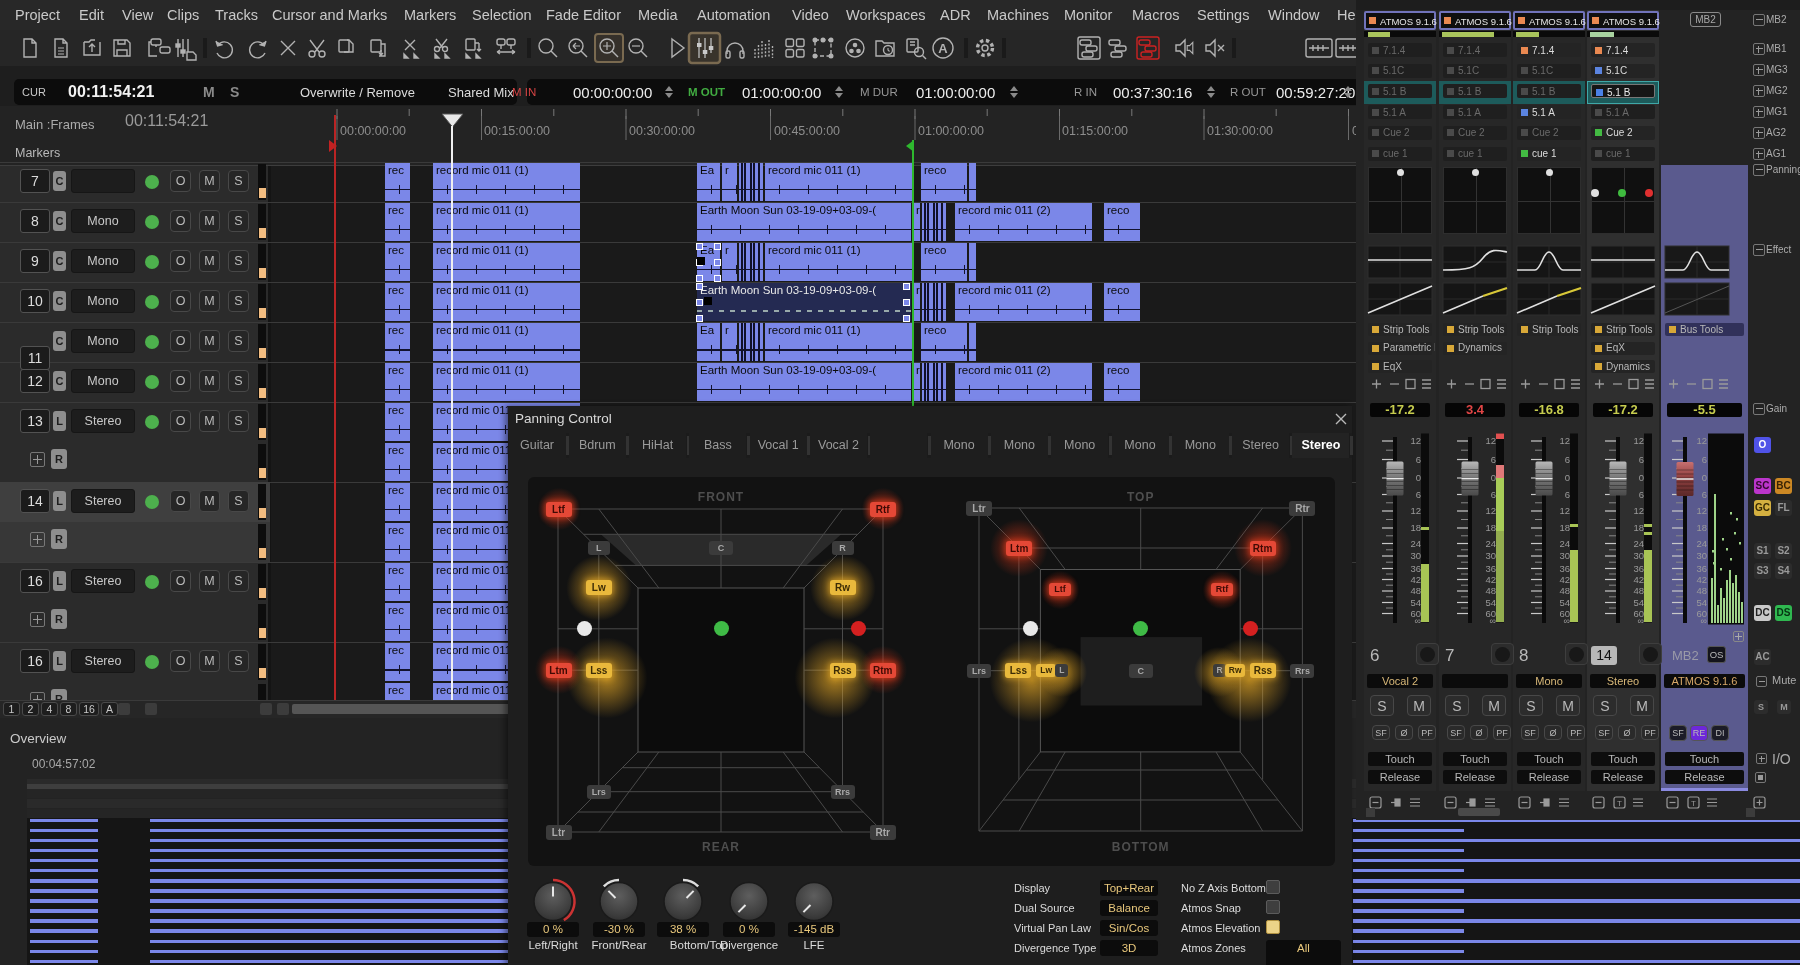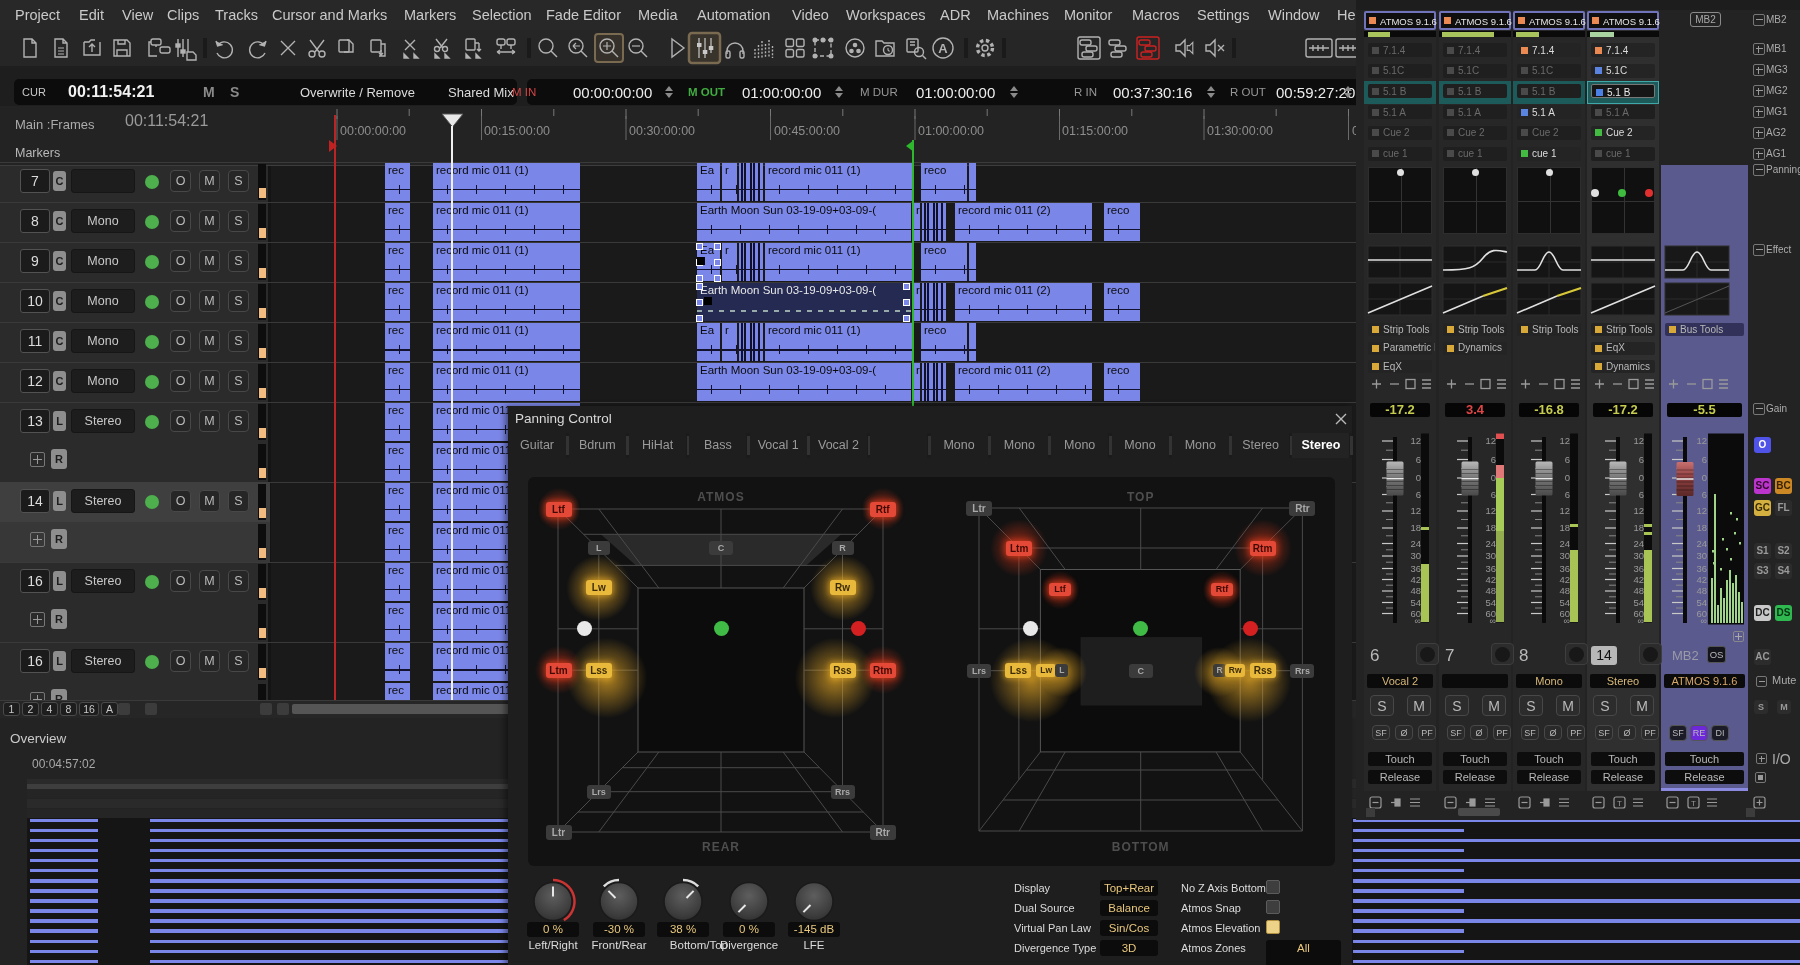--- a/index.html
+++ b/index.html
@@ -346,21 +346,21 @@
 <div class="abs nbox" style="left:20px;top:289px;width:30px;height:24px;font-size:14px;line-height:23px">10</div>
 <div class="abs cbtn" style="left:53px;top:291px;width:13px;height:20px;font-size:11px;line-height:20px">C</div>
 <div class="abs" style="left:71px;top:289px;width:64px;height:24px;background:#1d1d1d;border-radius:3px;border:1px solid #161616;color:#c9c9c9;font-size:12.5px;text-align:center;line-height:23px">Mono</div>
 <div class="abs" style="left:145px;top:295px;width:14px;height:14px;border-radius:50%;background:#4db04d"></div>
 <div class="abs btn" style="left:170px;top:290px;width:21px;height:22px;font-size:12.5px;line-height:21px">O</div>
 <div class="abs btn" style="left:199px;top:290px;width:21px;height:22px;font-size:12.5px;line-height:21px">M</div>
 <div class="abs btn" style="left:228px;top:290px;width:21px;height:22px;font-size:12.5px;line-height:21px">S</div>
 <div class="abs" style="left:258px;top:284px;width:8px;height:36px;background:#0d0d0d"></div>
 <div class="abs" style="left:259px;top:308px;width:7px;height:10px;background:#f2bc80"></div>
 <div class="abs" style="left:0;top:362px;width:1356px;height:1px;background:#3a3a3a"></div>
-<div class="abs nbox" style="left:20px;top:329px;width:30px;height:24px;font-size:14px;line-height:23px">11</div>
+<div class="abs nbox" style="left:20px;top:346px;width:30px;height:24px;font-size:14px;line-height:23px">11</div>
 <div class="abs cbtn" style="left:53px;top:331px;width:13px;height:20px;font-size:11px;line-height:20px">C</div>
 <div class="abs" style="left:71px;top:329px;width:64px;height:24px;background:#1d1d1d;border-radius:3px;border:1px solid #161616;color:#c9c9c9;font-size:12.5px;text-align:center;line-height:23px">Mono</div>
 <div class="abs" style="left:145px;top:335px;width:14px;height:14px;border-radius:50%;background:#4db04d"></div>
 <div class="abs btn" style="left:170px;top:330px;width:21px;height:22px;font-size:12.5px;line-height:21px">O</div>
 <div class="abs btn" style="left:199px;top:330px;width:21px;height:22px;font-size:12.5px;line-height:21px">M</div>
 <div class="abs btn" style="left:228px;top:330px;width:21px;height:22px;font-size:12.5px;line-height:21px">S</div>
 <div class="abs" style="left:258px;top:324px;width:8px;height:36px;background:#0d0d0d"></div>
 <div class="abs" style="left:259px;top:348px;width:7px;height:10px;background:#f2bc80"></div>
 <div class="abs" style="left:0;top:402px;width:1356px;height:1px;background:#3a3a3a"></div>
 <div class="abs nbox" style="left:20px;top:369px;width:30px;height:24px;font-size:14px;line-height:23px">12</div>
@@ -1384,21 +1384,21 @@
       <path d="M490.9,71.0 L490.9,302.6" stroke="#4a4a4a" stroke-width="1"></path>
       <path d="M734.6,71.0 L734.6,302.6" stroke="#4a4a4a" stroke-width="1"></path>
       <path d="M451.0,151.8 L512.4,151.8" stroke="#4a4a4a" stroke-width="1"></path>
       <path d="M712.2,151.8 L774.4,151.8" stroke="#4a4a4a" stroke-width="1"></path>
       <path d="M451.0,193.7 L512.4,193.7" stroke="#4a4a4a" stroke-width="1"></path>
       <path d="M712.2,193.7 L774.4,193.7" stroke="#4a4a4a" stroke-width="1"></path>
       <path d="M498.4,293.0 L726.4,293.0" stroke="#4a4a4a" stroke-width="1"></path>
       <path d="M475.1,323.0 L749.9,323.0" stroke="#4a4a4a" stroke-width="1"></path>
       <rect x="552.6" y="160.1" width="121.5" height="68.4" fill="#1e1e1e" stroke="none"></rect>
     </svg>
-<div class="abs" style="left:661.0px;top:490.0px;width:120px;text-align:center;color:#4e4e4e;font-size:12px;font-weight:bold;letter-spacing:1px">ATMOS</div>
+<div class="abs" style="left:661.0px;top:490.0px;width:120px;text-align:center;color:#4e4e4e;font-size:12px;font-weight:bold;letter-spacing:1px">FRONT</div>
 <div class="abs" style="left:661.0px;top:840.0px;width:120px;text-align:center;color:#4e4e4e;font-size:12px;font-weight:bold;letter-spacing:1px">REAR</div>
 <div class="abs" style="left:1080.7px;top:490.0px;width:120px;text-align:center;color:#4e4e4e;font-size:12px;font-weight:bold;letter-spacing:1px">TOP</div>
 <div class="abs" style="left:1080.7px;top:840.0px;width:120px;text-align:center;color:#4e4e4e;font-size:12px;font-weight:bold;letter-spacing:1px">BOTTOM</div>
 <div class="glow" style="left:536.5px;top:487.4px;width:44px;height:44px;background:radial-gradient(circle,rgba(215,55,25,0.7) 0%,rgba(0,0,0,0) 68%)"></div>
 <div class="glow" style="left:860.7px;top:487.4px;width:44px;height:44px;background:radial-gradient(circle,rgba(215,55,25,0.7) 0%,rgba(0,0,0,0) 68%)"></div>
 <div class="glow" style="left:564.8px;top:553.7px;width:68px;height:68px;background:radial-gradient(circle,rgba(226,166,38,0.75) 0%,rgba(0,0,0,0) 68%)"></div>
 <div class="glow" style="left:808.5px;top:553.7px;width:68px;height:68px;background:radial-gradient(circle,rgba(226,166,38,0.75) 0%,rgba(0,0,0,0) 68%)"></div>
 <div class="glow" style="left:533.5px;top:645.2px;width:50px;height:50px;background:radial-gradient(circle,rgba(215,55,25,0.7) 0%,rgba(0,0,0,0) 68%)"></div>
 <div class="glow" style="left:857.7px;top:645.2px;width:50px;height:50px;background:radial-gradient(circle,rgba(215,55,25,0.7) 0%,rgba(0,0,0,0) 68%)"></div>
 <div class="glow" style="left:565.0px;top:636.0px;width:84px;height:84px;background:radial-gradient(circle,rgba(226,166,38,0.75) 0%,rgba(0,0,0,0) 68%)"></div>

